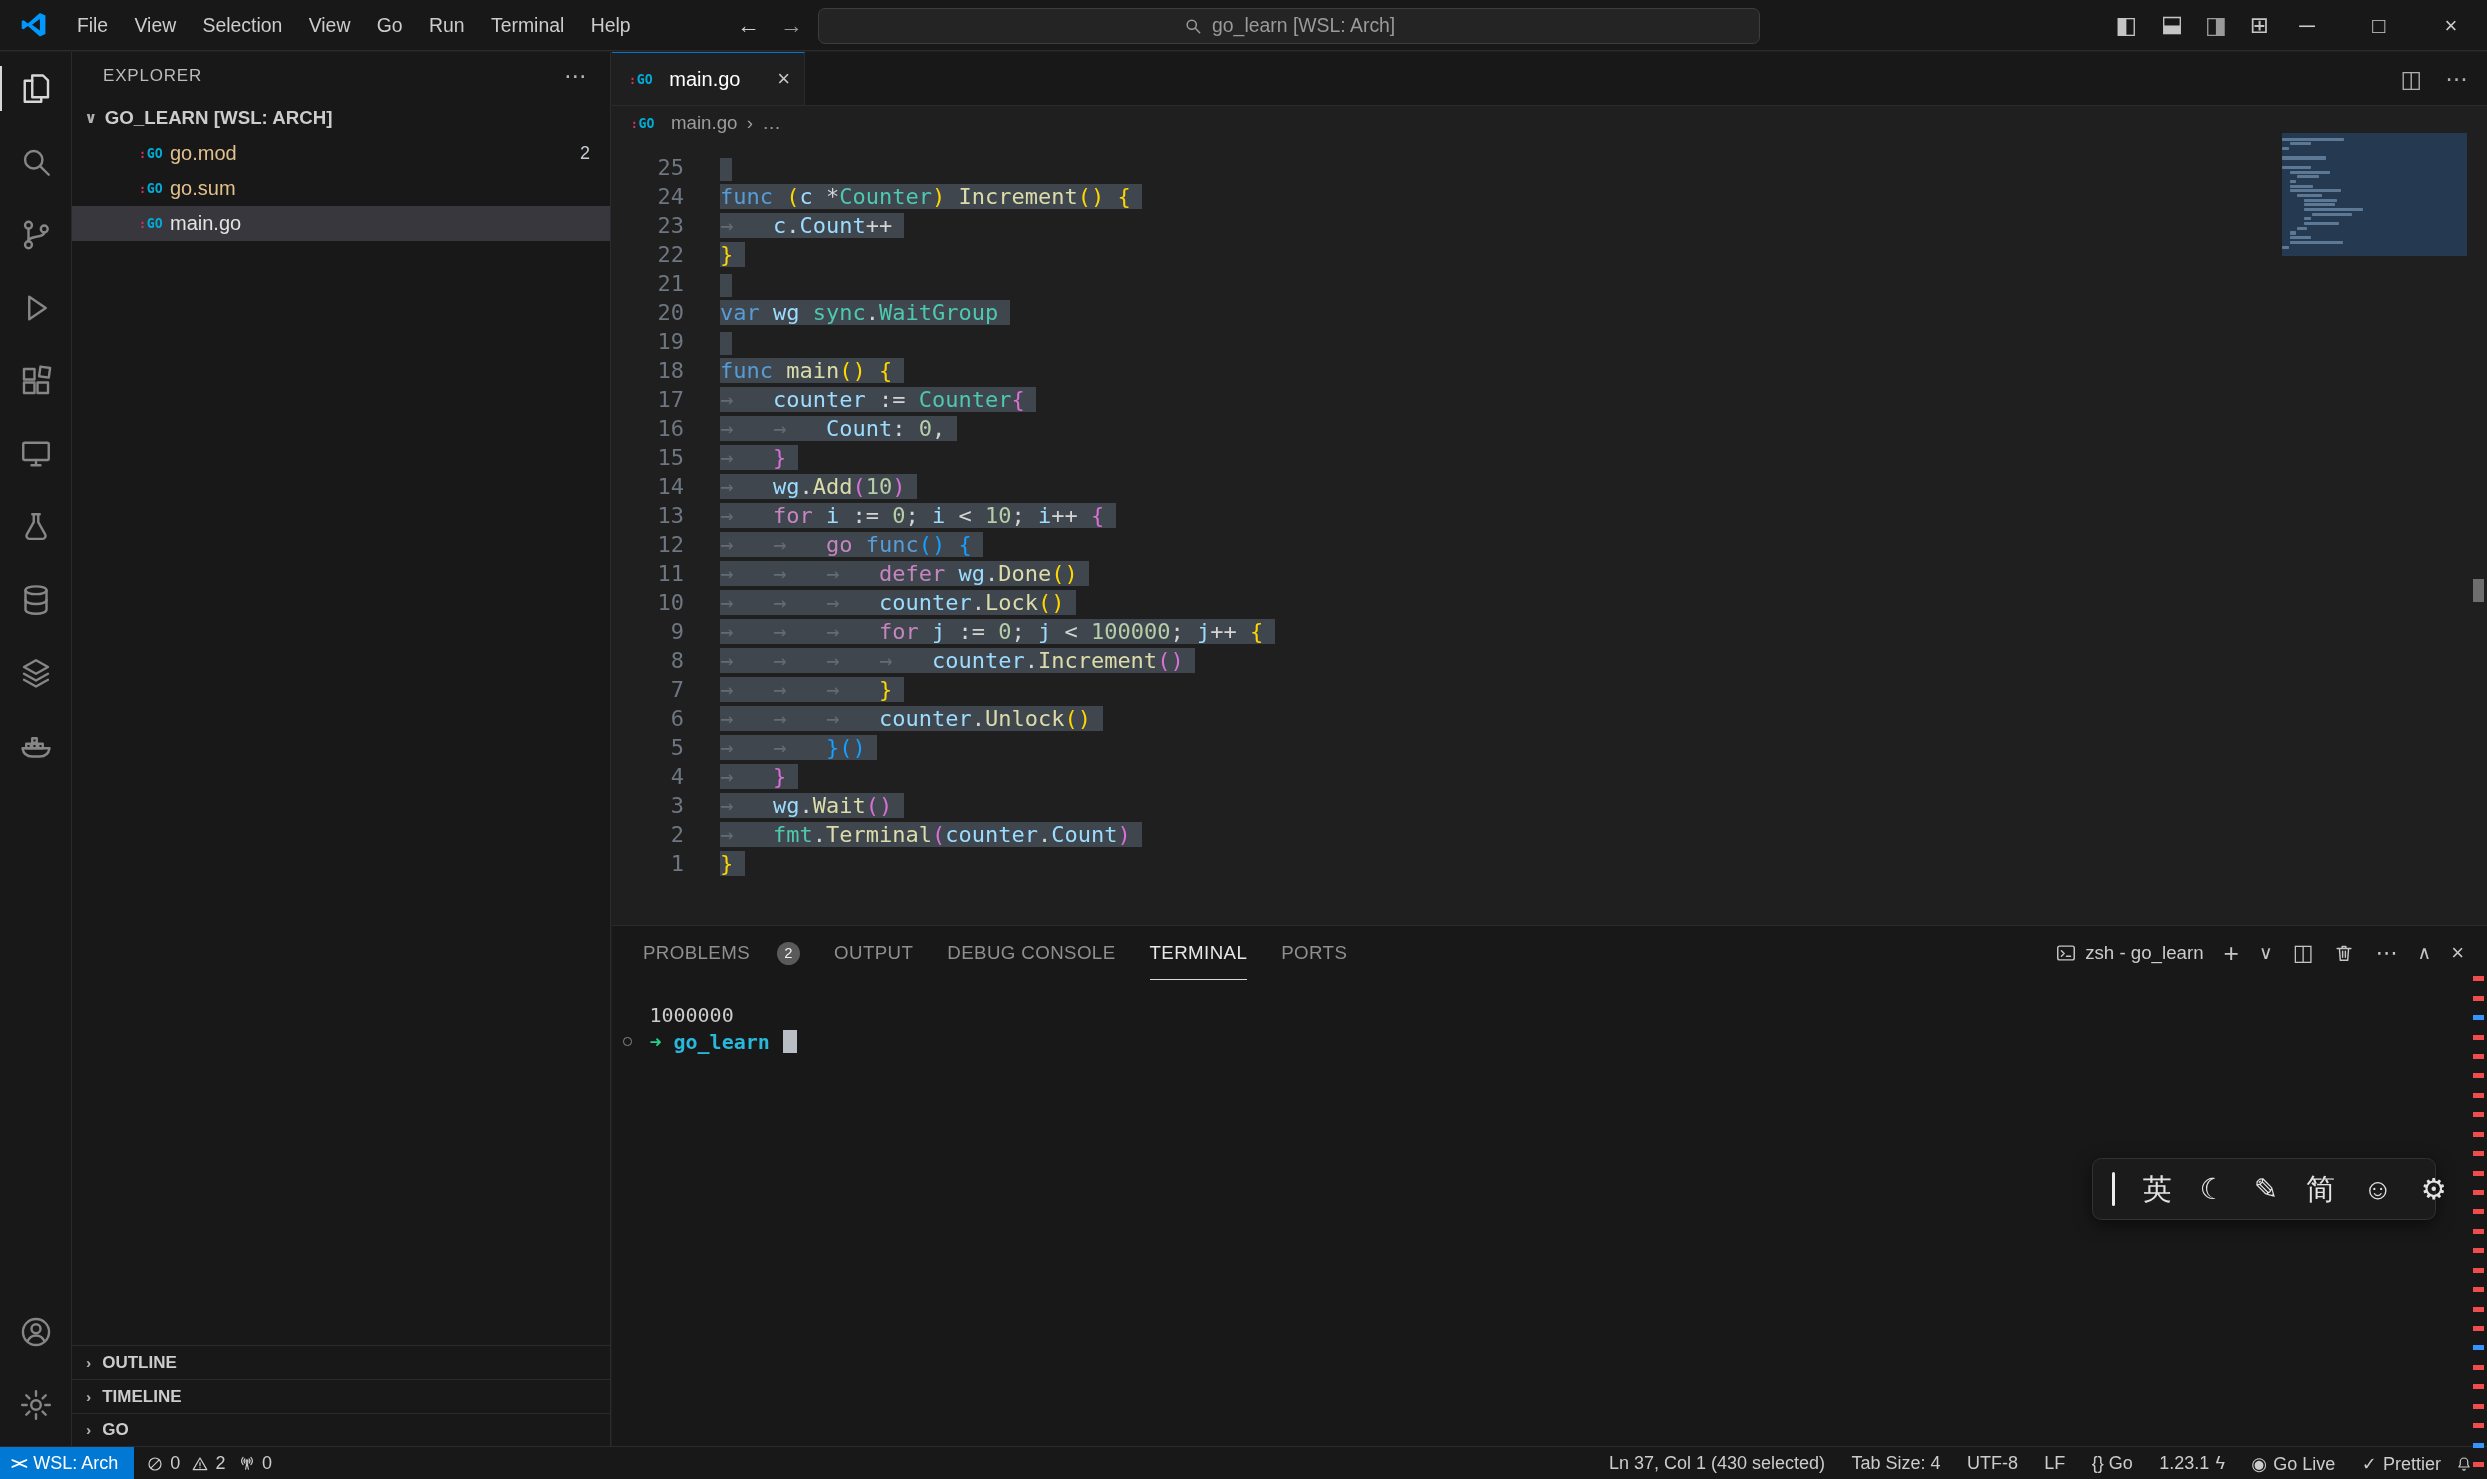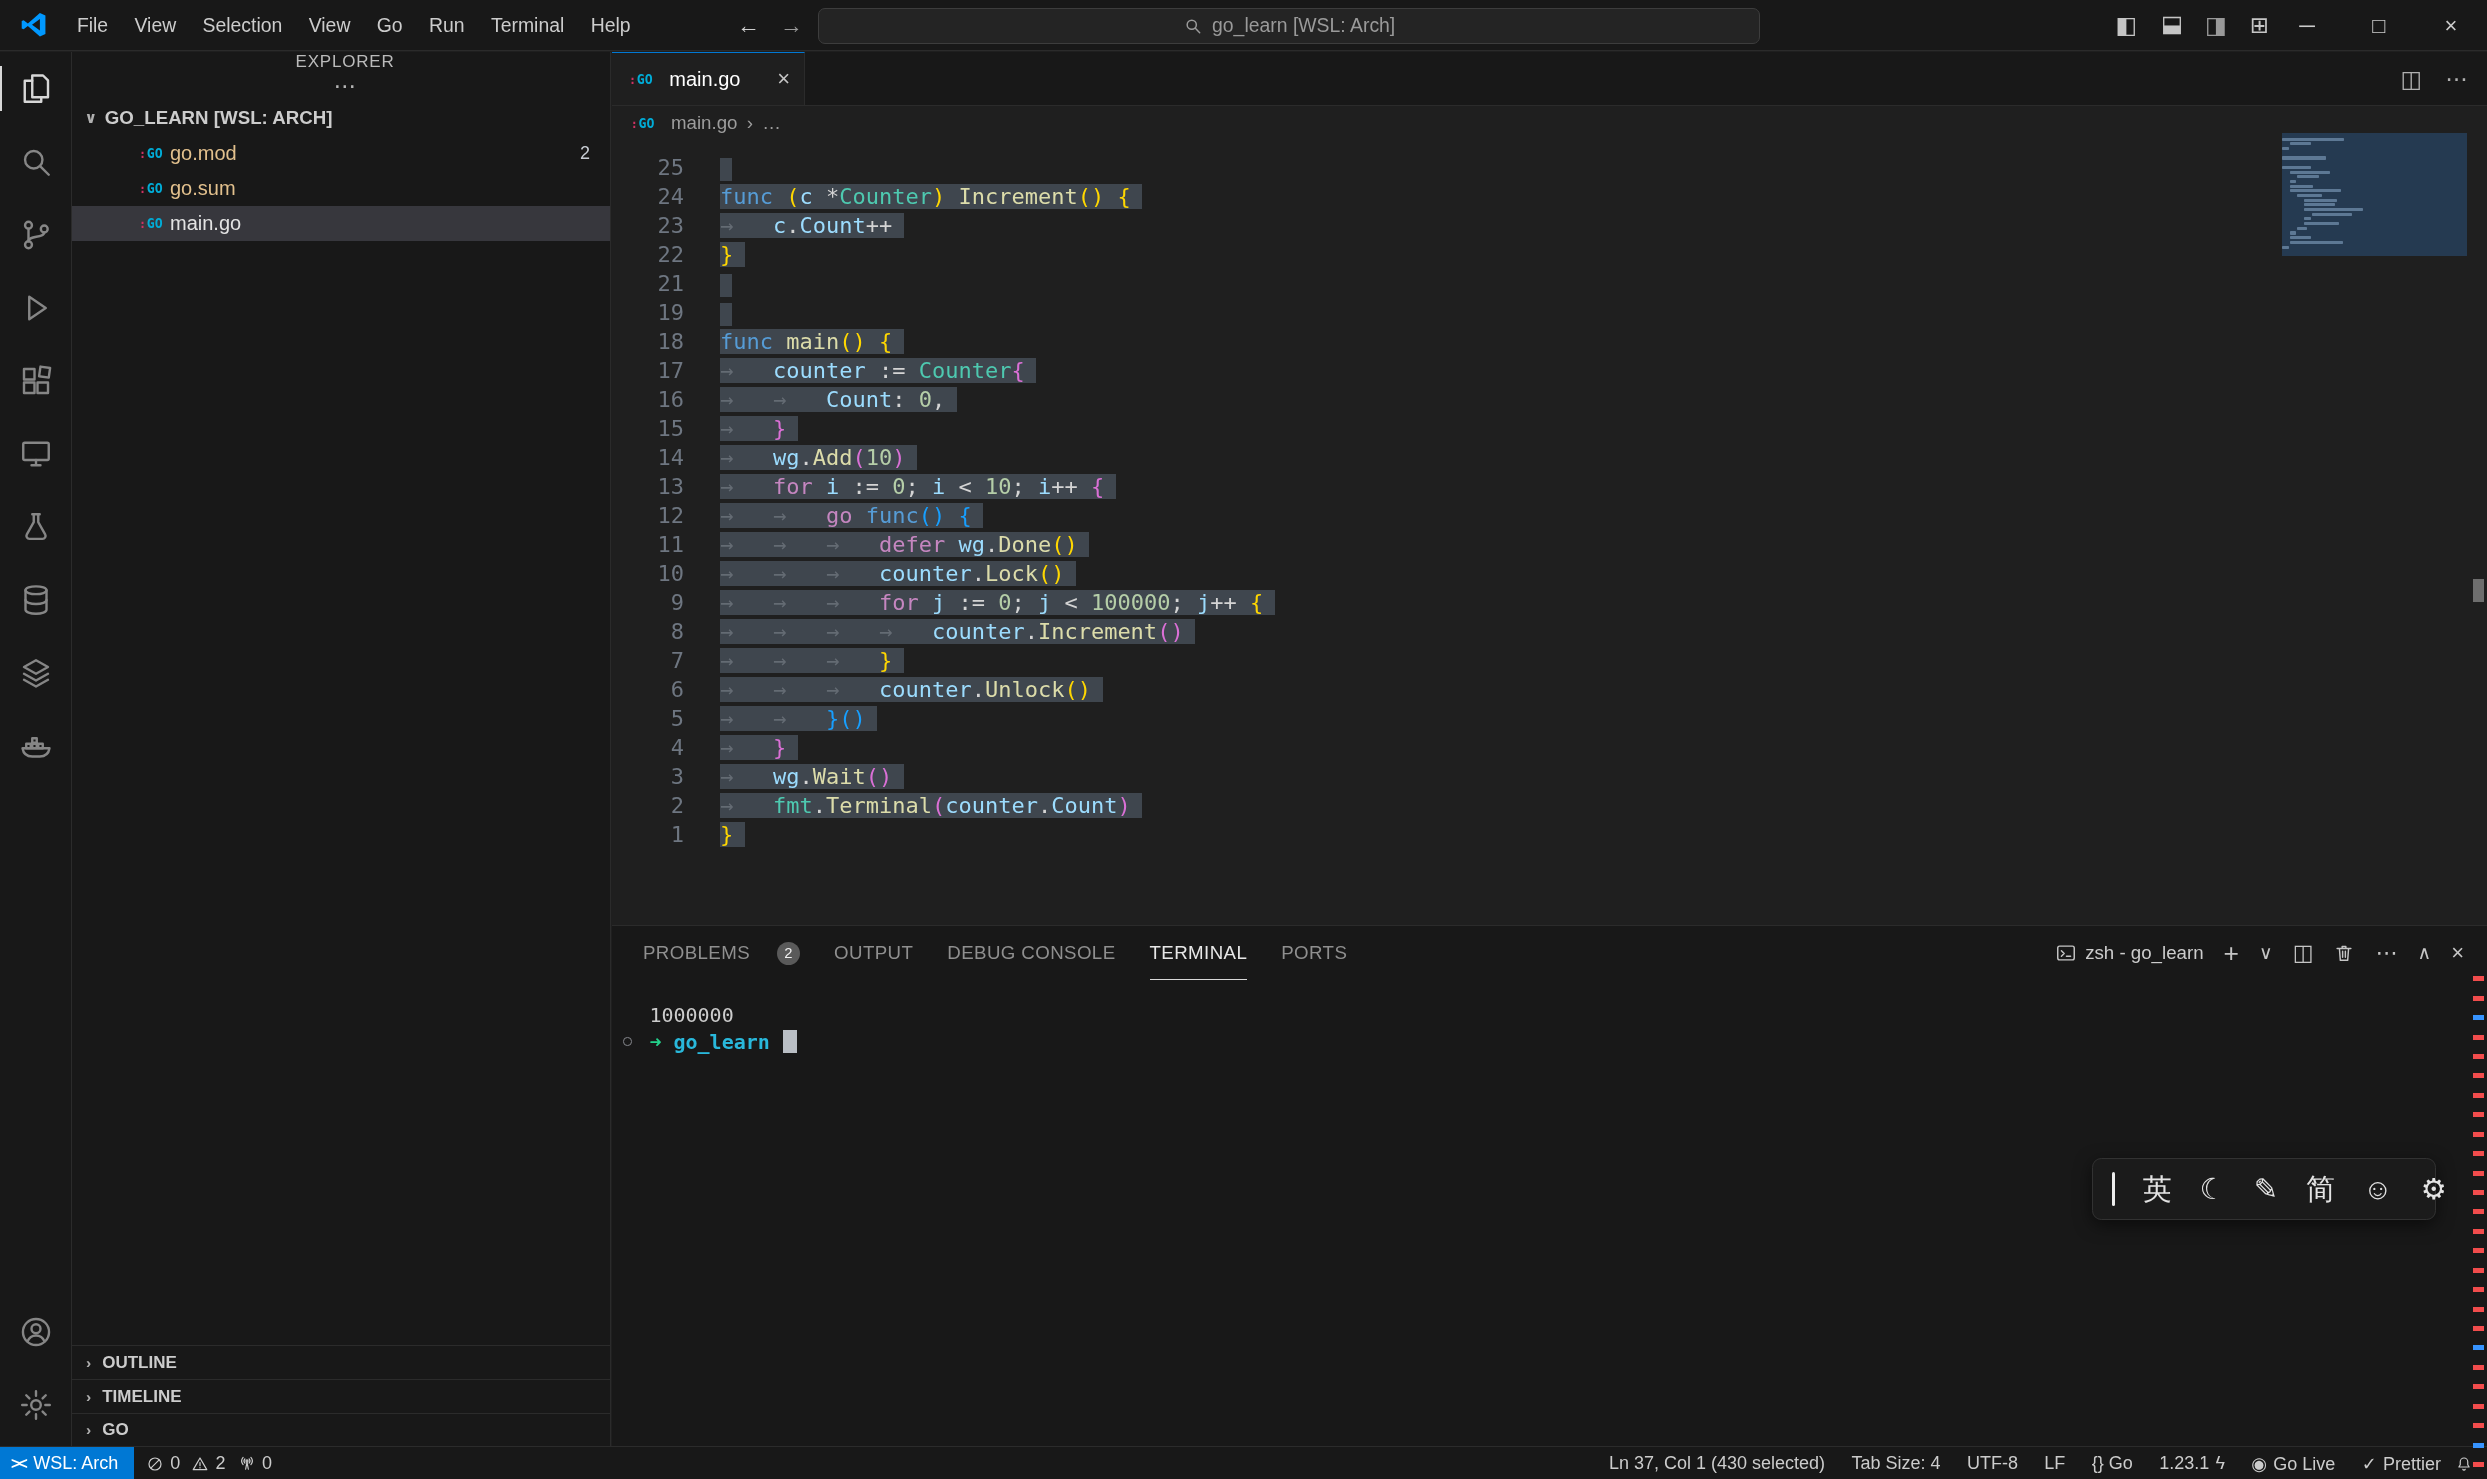--- a/index.html
+++ b/index.html
@@ -26,21 +26,21 @@
                  border-right:0.8px solid #2b2b2b; display:flex; flex-direction:column; align-items:center; }
   .act-item { width:72px; height:73px; display:flex; align-items:center; justify-content:center; position:relative; }
   .act-item svg { width:36px; height:36px; stroke:#868686; fill:none; stroke-width:1.6; stroke-linecap:round; stroke-linejoin:round; }
   .act-item.active svg { stroke:#d7d7d7; }
   .act-item.active::before { content:""; position:absolute; left:0; top:14px; bottom:14px; width:2.3px; background:#d7d7d7; }
   .act-bottom { position:absolute; bottom:4.7px; display:flex; flex-direction:column; align-items:center; }
 
   
   .sidebar { position:absolute; top:52px; left:72px; width:539px; bottom:34px; background:#181818;
              border-right:0.8px solid #2b2b2b; }
-  .sb-header { height:48px; display:flex; align-items:center; justify-content:space-between; padding:0 23px 0 31px;flex-direction:column; }
+  .sb-header { height:48px; display:flex; align-items:center; justify-content:space-between; padding:0 23px 0 31px; }
   .sb-title { font-size:17px; color:#bbbbbb; letter-spacing:0.8px; }
   .sb-more { font-size:23px; color:#b5b5b5; }
   .sb-root { height:36px; display:flex; align-items:center; gap:7.8px; padding-left:12.4px; font-weight:bold;
              font-size:18.7px; color:#cccccc; }
   .chev { color:#b0b0b0; font-size:15.5px; }
   .file-row { height:35px; display:flex; align-items:center; padding-left:67px; padding-right:20px; font-size:20px; }
   .file-row.selected { background:#37373d; }
   .file-badge { margin-left:auto; font-size:18px; color:#c8cdd4; }
   .goicon { display:inline-flex; align-items:baseline; width:31px; flex:none; font-family:"DejaVu Sans Mono",monospace;
             font-size:13.2px; font-weight:bold; color:#00acd7; }
@@ -323,20 +323,24 @@
             <span class="gut">23</span>
             <span class="ctext"><span class="sel"><span class="tk-w">→   </span><span class="tk-v">c</span><span class="tk-p">.</span><span class="tk-v">Count</span><span class="tk-p">++</span></span></span>
           </div>
           <div class="crow">
             <span class="gut">22</span>
             <span class="ctext"><span class="sel"><span class="tk-b1">}</span></span></span>
           </div>
           <div class="crow">
             <span class="gut">21</span>
             <span class="ctext"><span class="sel selempty"></span></span>
+          </div>
+          <div class="crow">
+            <span class="gut">20</span>
+            <span class="ctext"><span class="sel"><span class="tk-k">var</span><span class="tk-p"> </span><span class="tk-v">wg</span><span class="tk-p"> </span><span class="tk-t">sync</span><span class="tk-p">.</span><span class="tk-t">WaitGroup</span></span></span>
           </div>
           <div class="crow">
             <span class="gut">19</span>
             <span class="ctext"><span class="sel selempty"></span></span>
           </div>
           <div class="crow">
             <span class="gut">18</span>
             <span class="ctext"><span class="sel"><span class="tk-k">func</span><span class="tk-p"> </span><span class="tk-f">main</span><span class="tk-b1">(</span><span class="tk-b1">)</span><span class="tk-p"> </span><span class="tk-b1">{</span></span></span>
           </div>
           <div class="crow">

